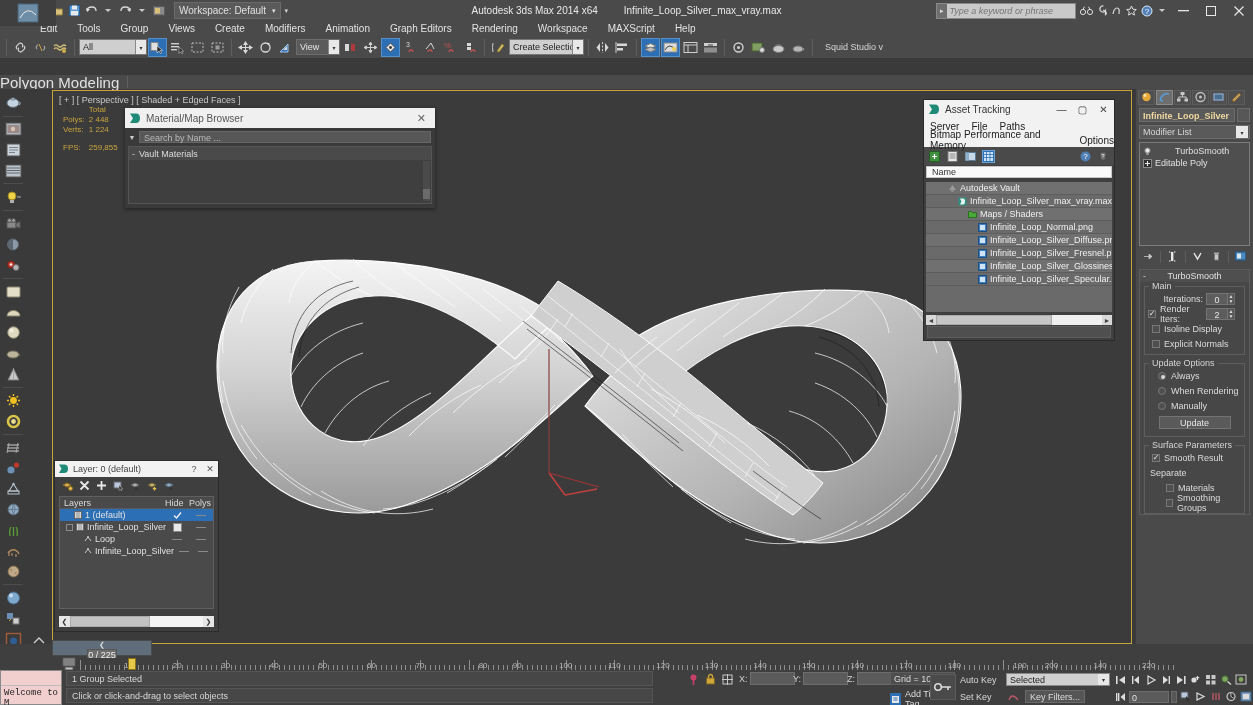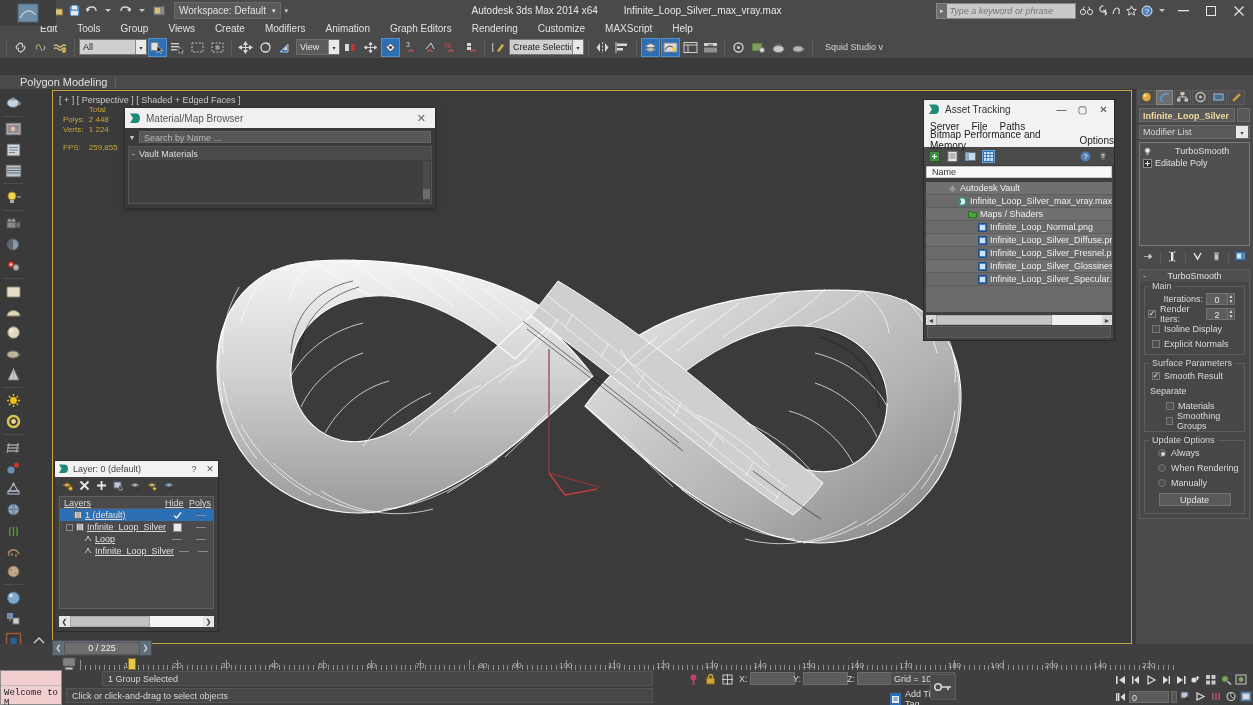--- a/index.html
+++ b/index.html
@@ -100,21 +100,21 @@
     background:#3e3e3e; display:flex; align-items:flex-end; padding-left:10px;
   }
   .rb-tab {
     padding:0 14px; height:15px; line-height:15px; font-size:10px; color:#bdbdbd;
   }
   .rb-tab.sel { background:#4a4a4a; color:#e8b55f; }
   .ribbon2 {
     position:absolute; left:0; top:75px; width:1253px; height:14px;
     background:#4a4a4a; display:flex; align-items:center;
   }
-  .ribbon2 .lbl { font-size:11px; color:#e0e0e0; padding-left:20px; }
+  .ribbon2 .lbl { font-size:15px; color:#e0e0e0; padding-left:0; }
   .ribbon2 .divv { width:1px; height:12px; background:#606060; margin-left:8px; }
 
   
   .lefttools {
     position:absolute; left:0; top:89px; width:26px; height:560px;
     background:#3a3a3a; display:flex; flex-direction:column; align-items:center;
     padding-top:4px; gap:1px;
   }
   .lt-ic { width:22px; height:21px; display:flex; align-items:center; justify-content:center; }
   .lt-div { width:20px; height:1px; background:#4d4d4d; margin:2px 0; }
@@ -201,21 +201,21 @@
   
   .layerdlg {
     position:absolute; left:54px; top:460px; width:165px; height:172px;
     background:#3f3f3f; border:1px solid #2b2b2b;
   }
   .ld-title { height:16px; background:#f2f2f2; display:flex; align-items:center; padding-left:3px; }
   .ld-title .tt { flex:1; font-size:9px; color:#444; padding-left:4px; }
   .ld-title .wb { width:16px; text-align:center; font-size:9px; color:#555; }
   .ld-tools { height:17px; background:#3f3f3f; display:flex; align-items:center; gap:5px; padding-left:6px; }
   .ld-tb { width:12px; height:13px; display:flex; align-items:center; justify-content:center; }
-  .ld-grid { position:absolute; left:4px; right:4px; top:35px; bottom:22px; background:#4a4a4a; border:1px solid #606060;text-decoration:underline; }
+  .ld-grid { position:absolute; left:4px; right:4px; top:35px; bottom:22px; background:#4a4a4a; border:1px solid #606060; }
   .ld-hdr { height:12px; background:#4a4a4a; display:flex; align-items:center; border-bottom:1px solid #5a5a5a; }
   .ld-hdr .c1 { flex:1; padding-left:4px; font-size:9px; color:#dadada; }
   .ld-hdr .c2 { width:24px; font-size:9px; color:#dadada; }
   .ld-hdr .c3 { width:24px; font-size:9px; color:#dadada; }
   .ld-row { height:12px; display:flex; align-items:center; }
   .ld-row.sel { background:#2c6fb5; }
   .ld-row .c1 { flex:1; display:flex; align-items:center; font-size:9px; color:#e0e0e0; }
   .ld-row .c2 { width:24px; display:flex; align-items:center; justify-content:center; }
   .ld-row .c3 { width:24px; display:flex; align-items:center; justify-content:center; }
   .dash { width:10px; height:1px; background:#8a8a8a; }
@@ -262,37 +262,37 @@
   .rad { width:8px; height:8px; border-radius:50%; border:1px solid #777; background:#4f4f4f; display:inline-block; margin-right:5px; position:relative; }
   .rad.on:after { content:""; position:absolute; left:2px; top:2px; width:4px; height:4px; border-radius:50%; background:#d8d8d8; }
   .btn-update { margin:4px auto 3px auto; width:72px; height:13px; background:#5a5a5a; border:1px solid #737373; display:flex; align-items:center; justify-content:center; font-size:9px; color:#e8e8e8; }
   .cp-bottompad { position:absolute; left:0; right:0; top:489px; bottom:0; background:#4a4a4a; }
 
   
   .trackarea { position:absolute; left:0; top:644px; width:1253px; height:26px; background:#3f3f3f; }
   .tk-left { position:absolute; left:0; top:0; width:56px; height:26px; background:#3f3f3f; display:flex; align-items:center; justify-content:center; }
   .frameindicator {
     position:absolute; left:52px; top:640px; width:100px; height:16px;
-    background:#5f6e7a; border:1px solid #4a4a4a; display:flex; align-items:center;
+    background:#5f6e7a; border:1px solid #4a4a4a; display:flex; align-items:center;flex-direction:column;
   }
   .fi-ar { width:11px; text-align:center; font-size:7px; color:#ddd; }
   .fi-mid { flex:1; height:13px; background:#6d6d6d; border:1px solid #565656; display:flex; align-items:center; justify-content:center; font-size:9px; color:#f0f0f0; }
   .ruler { position:absolute; left:80px; top:658px; right:0; height:16px; background:#3f3f3f; }
   .ruler .tickwrap { position:absolute; inset:0; }
   .ruler .tick { position:absolute; bottom:3px; width:1px; background:#8f8f8f; }
   .ruler .tlab { position:absolute; bottom:4px; font-size:8px; color:#b9b9b9; transform:translateX(-50%); }
   .playhead { position:absolute; left:128px; top:658px; width:8px; height:12px; background:#e8c84a; border:1px solid #8a7318; }
   .tk-icon { position:absolute; left:62px; top:657px; width:14px; height:14px; }
 
   
   .statusbar { position:absolute; left:0; top:670px; width:1253px; height:35px; background:#3f3f3f; }
   .sb-mini { position:absolute; left:0; top:0; width:62px; height:35px; background:#f2cfcf; border:1px solid #8a8a8a; }
   .sb-mini .ln { font-size:9px; color:#222; padding:2px 3px; font-family:"Liberation Mono", monospace; }
   .sb-mini .top { height:15px; background:#f2cfcf; border-bottom:1px solid #bbb; }
-  .sb-line1 { position:absolute; left:66px; top:1px; height:15px; right:600px; background:#474747; border:1px solid #555; display:flex; align-items:center; padding-left:5px;margin-left:36px; }
+  .sb-line1 { position:absolute; left:66px; top:1px; height:15px; right:600px; background:#474747; border:1px solid #555; display:flex; align-items:center; padding-left:5px; }
   .sb-line2 { position:absolute; left:66px; top:18px; height:15px; right:600px; background:#474747; border:1px solid #555; display:flex; align-items:center; padding-left:5px; }
   .sb-line1 span, .sb-line2 span { font-size:9px; color:#d8d8d8; }
   .coordarea { position:absolute; left:685px; top:0px; width:270px; height:35px; }
   .ca-ic { position:absolute; width:13px; height:13px; top:3px; }
   .xyz { position:absolute; top:2px; display:flex; align-items:center; }
   .xyz .lb { font-size:9px; color:#d0d0d0; margin-right:2px; }
   .xyz .fl { width:45px; height:13px; background:#5b5b5b; border:1px solid #6d6d6d; }
   .gridlbl { position:absolute; left:205px; top:2px; width:65px; height:13px; background:#4d4d4d; border:1px solid #5e5e5e; display:flex; align-items:center; justify-content:center; font-size:9px; color:#dcdcdc; }
   .addtime { position:absolute; left:205px; top:19px; display:flex; align-items:center; gap:4px; }
   .addtime .ic { width:12px; height:12px; background:#2c6fb5; display:flex; align-items:center; justify-content:center; }
@@ -440,21 +440,21 @@
   <div class="menubar">
     <div class="mi">Edit</div>
     <div class="mi">Tools</div>
     <div class="mi">Group</div>
     <div class="mi">Views</div>
     <div class="mi">Create</div>
     <div class="mi">Modifiers</div>
     <div class="mi">Animation</div>
     <div class="mi">Graph Editors</div>
     <div class="mi">Rendering</div>
-    <div class="mi">Customize</div>
+    <div class="mi">Workspace</div>
     <div class="mi">MAXScript</div>
     <div class="mi">Help</div>
   </div>
 
   <div class="maintoolbar">
     <div class="tb-sep"></div>
     <div class="tb-btn">
         <svg width="15" height="13" viewBox="0 0 15 13">
           <path d="M4 8 a2.4 2.4 0 0 1 0-3.4 l1.7-1.7 a2.4 2.4 0 0 1 3.4 3.4" fill="none" stroke="#cfcfcf" stroke-width="1.3"></path>
           <path d="M11 5 a2.4 2.4 0 0 1 0 3.4 l-1.7 1.7 a2.4 2.4 0 0 1-3.4-3.4" fill="none" stroke="#cfcfcf" stroke-width="1.3"></path>
@@ -1397,54 +1397,54 @@
         <div class="row" style="padding-left:4px;">
           <span class="chk"></span>
           <span class="lab">Isoline Display</span>
         </div>
         <div class="row" style="padding-left:4px;">
           <span class="chk"></span>
           <span class="lab">Explicit Normals</span>
         </div>
       </div>
 
+      <div class="grpbox" style="margin-top:8px; margin-bottom:4px;">
+        <span class="gtitle">Update Options</span>
+        <div class="row" style="padding-left:10px;">
+          <span class="rad on"></span>
+          <span class="lab">Always</span>
+        </div>
+        <div class="row" style="padding-left:10px;">
+          <span class="rad"></span>
+          <span class="lab">When Rendering</span>
+        </div>
+        <div class="row" style="padding-left:10px;">
+          <span class="rad"></span>
+          <span class="lab">Manually</span>
+        </div>
+        <div class="btn-update">Update</div>
+      </div>
+
       <div class="grpbox" style="margin-top:8px;">
         <span class="gtitle">Surface Parameters</span>
         <div class="row" style="padding-left:4px;">
           <span class="chk on"></span>
           <span class="lab">Smooth Result</span>
         </div>
         <div class="row" style="padding-left:2px;">
           <span class="lab">Separate</span>
         </div>
         <div class="row" style="padding-left:18px;">
           <span class="chk"></span>
           <span class="lab">Materials</span>
         </div>
         <div class="row" style="padding-left:18px;">
           <span class="chk"></span>
           <span class="lab">Smoothing Groups</span>
         </div>
-      </div>
-
-      <div class="grpbox" style="margin-top:8px; margin-bottom:4px;">
-        <span class="gtitle">Update Options</span>
-        <div class="row" style="padding-left:10px;">
-          <span class="rad on"></span>
-          <span class="lab">Always</span>
-        </div>
-        <div class="row" style="padding-left:10px;">
-          <span class="rad"></span>
-          <span class="lab">When Rendering</span>
-        </div>
-        <div class="row" style="padding-left:10px;">
-          <span class="rad"></span>
-          <span class="lab">Manually</span>
-        </div>
-        <div class="btn-update">Update</div>
       </div>
     </div>
     <div class="cp-bottompad"></div>
   </div>
 
   <div class="trackarea"></div>
   <div class="tk-left">
     <svg width="22" height="20" viewBox="0 0 22 20">
         <rect x="1" y="1" width="20" height="18" fill="#6e8ea8" stroke="#4a6478"></rect>
         <path d="M3 15 q7-13 16-3" fill="none" stroke="#e8e8e8"></path>
@@ -1701,21 +1701,21 @@
         <div class="tlab" style="left: 437.2px;">90</div>
         <div class="tlab" style="left: 485.778px;">100</div>
         <div class="tlab" style="left: 534.356px;">110</div>
         <div class="tlab" style="left: 582.933px;">120</div>
         <div class="tlab" style="left: 631.511px;">130</div>
         <div class="tlab" style="left: 680.089px;">140</div>
         <div class="tlab" style="left: 728.667px;">150</div>
         <div class="tlab" style="left: 777.244px;">160</div>
         <div class="tlab" style="left: 825.822px;">170</div>
         <div class="tlab" style="left: 874.4px;">180</div>
-        <div class="tlab" style="left: 917px;">190</div>
+        <div class="tlab" style="left: 940px;">190</div>
         <div class="tlab" style="left: 971.556px;">200</div>
         <div class="tlab" style="left: 1020.13px;">140</div>
         <div class="tlab" style="left: 1068.71px;">220</div>
       </div>
   </div>
   <div class="playhead"></div>
 
   <div class="statusbar">
     <div class="sb-mini">
       <div class="top"></div>
@@ -1771,20 +1771,38 @@
       </div>
     </div>
 
     <div style="position:absolute; left:930px; top:4px; width:26px; height:26px; background:#4a4a4a; border:1px solid #5a5a5a; display:flex; align-items:center; justify-content:center;">
       <svg width="18" height="10" viewBox="0 0 18 10">
           <circle cx="4" cy="5" r="3.3" fill="none" stroke="#dcdcdc" stroke-width="1.6"></circle>
           <path d="M7 5 H17 M14 5 V8" stroke="#dcdcdc" stroke-width="1.6"></path>
         </svg>
     </div>
 
+    <div class="keyarea">
+      <div class="ka-row">
+        <span class="ka-lbl">Auto Key</span>
+        <span class="ka-combo">
+          <span>Selected</span>
+          <span class="cc">▾</span>
+        </span>
+      </div>
+      <div class="ka-row">
+        <span class="ka-lbl">Set Key</span>
+        <span style="width:15px;display:flex;align-items:center;justify-content:center;">
+            <svg width="12" height="12" viewBox="0 0 12 12">
+              <path d="M1 9 q3-8 9 0" fill="none" stroke="#c05a6a" stroke-width="1.3"></path>
+            </svg>
+          </span>
+        <span class="ka-btn">Key Filters...</span>
+      </div>
+    </div>
 
     <div class="navarea">
       <div class="nav-row">
         <div class="nav-ic">
             <svg width="12" height="10" viewBox="0 0 12 10">
               <rect x="1" y="1" width="1.6" height="8" fill="#dcdcdc"></rect>
               <path d="M10 1 L4 5 L10 9 Z" fill="#dcdcdc"></path>
             </svg>
           </div>
         <div class="nav-ic">

